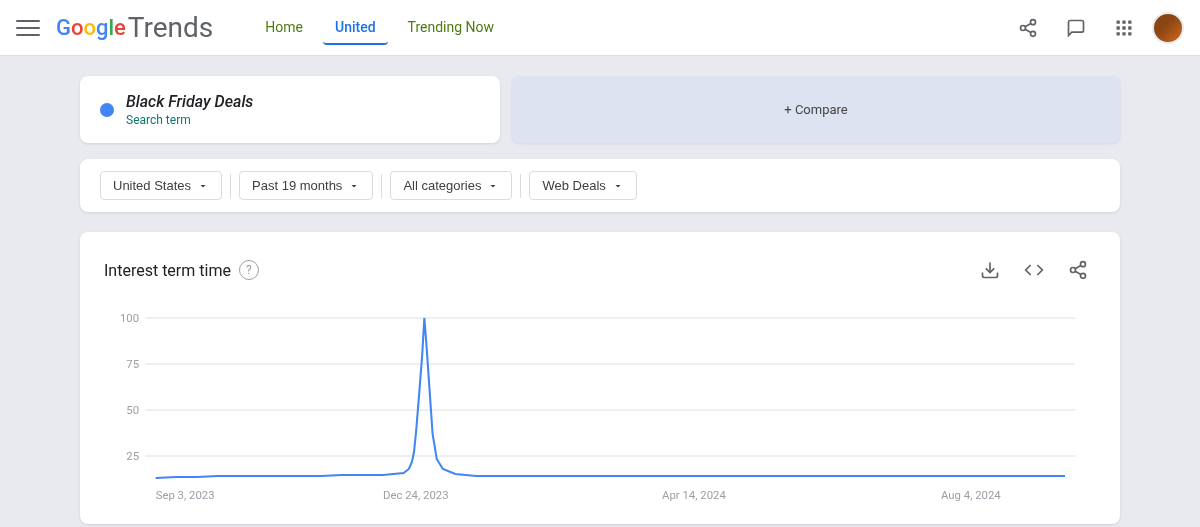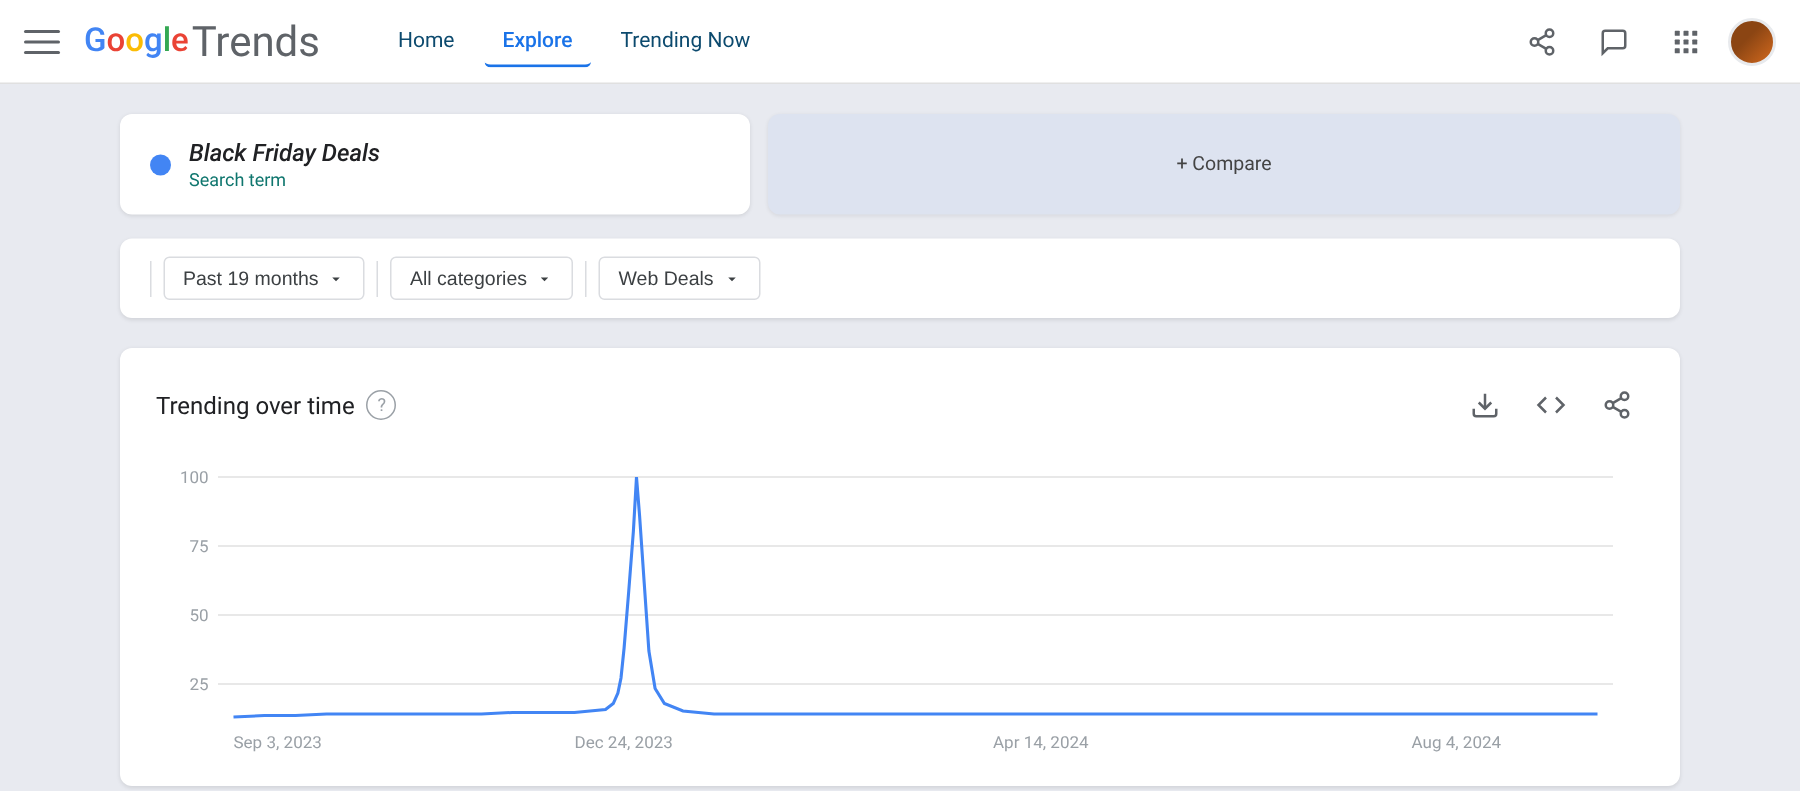--- a/index.html
+++ b/index.html
@@ -69,21 +69,21 @@
       margin-left: 2px;
     }
     .nav {
       display: flex;
       gap: 8px;
       margin-left: 24px;
     }
     .nav-item {
       padding: 8px 12px;
       font-size: 14px;
-      color: #0c4a6e;
+      color: #4d7c0f;
       cursor: pointer;
       border-radius: 4px;
       text-decoration: none;
     }
     .nav-item.active {
       color: #1a73e8;
       border-bottom: 2px solid #1a73e8;
       font-weight: 500;
     }
     .header-right {
@@ -266,21 +266,21 @@
         <span></span>
     </div>
     <div class="logo">
       <span class="logo-google">
         <span class="g-blue">G</span><span class="g-red">o</span><span class="g-yellow">o</span><span class="g-blue">g</span><span class="g-green">l</span><span class="g-red">e</span>
       </span>
       <span class="logo-trends">Trends</span>
     </div>
     <nav class="nav">
       <a class="nav-item">Home</a>
-      <a class="nav-item active">Explore</a>
+      <a class="nav-item active">United</a>
       <a class="nav-item">Trending Now</a>
     </nav>
   </div>
   <div class="header-right">
     <div class="header-icon">
       <svg width="20" height="20" viewBox="0 0 24 24" fill="none" stroke="currentColor" stroke-width="2">
         <circle cx="18" cy="5" r="3"></circle>
           <circle cx="6" cy="12" r="3"></circle>
           <circle cx="18" cy="19" r="3"></circle>
         <line x1="8.59" y1="13.51" x2="15.42" y2="17.49"></line>
@@ -318,20 +318,26 @@
         <div class="term-name">Black Friday Deals</div>
         <div class="term-type">Search term</div>
       </div>
     </div>
     <div class="compare-card">
       <span>+ Compare</span>
     </div>
   </div>
 
   <div class="filters-bar">
+    <button class="filter-btn">
+      <span>United States</span>
+      <svg width="12" height="12" viewBox="0 0 24 24" fill="currentColor">
+          <path d="M7 10l5 5 5-5z"></path>
+        </svg>
+    </button>
     <div class="filter-sep"></div>
     <button class="filter-btn">
       <span>Past 19 months</span>
       <svg width="12" height="12" viewBox="0 0 24 24" fill="currentColor">
           <path d="M7 10l5 5 5-5z"></path>
         </svg>
     </button>
     <div class="filter-sep"></div>
     <button class="filter-btn">
       <span>All categories</span>
@@ -344,21 +350,21 @@
       <span>Web Deals</span>
       <svg width="12" height="12" viewBox="0 0 24 24" fill="currentColor">
           <path d="M7 10l5 5 5-5z"></path>
         </svg>
     </button>
   </div>
 
   <div class="chart-card">
     <div class="chart-header">
       <div class="chart-title-row">
-        <span class="chart-title">Trending over time</span>
+        <span class="chart-title">Interest term time</span>
         <div class="help-icon">
           <span>?</span>
         </div>
       </div>
       <div class="chart-actions">
         <div class="chart-action-btn">
           <svg width="20" height="20" viewBox="0 0 24 24" fill="none" stroke="currentColor" stroke-width="2">
             <path d="M21 15v4a2 2 0 0 1-2 2H5a2 2 0 0 1-2-2v-4"></path>
               <polyline points="7 10 12 15 17 10"></polyline>
               <line x1="12" y1="15" x2="12" y2="3"></line>

